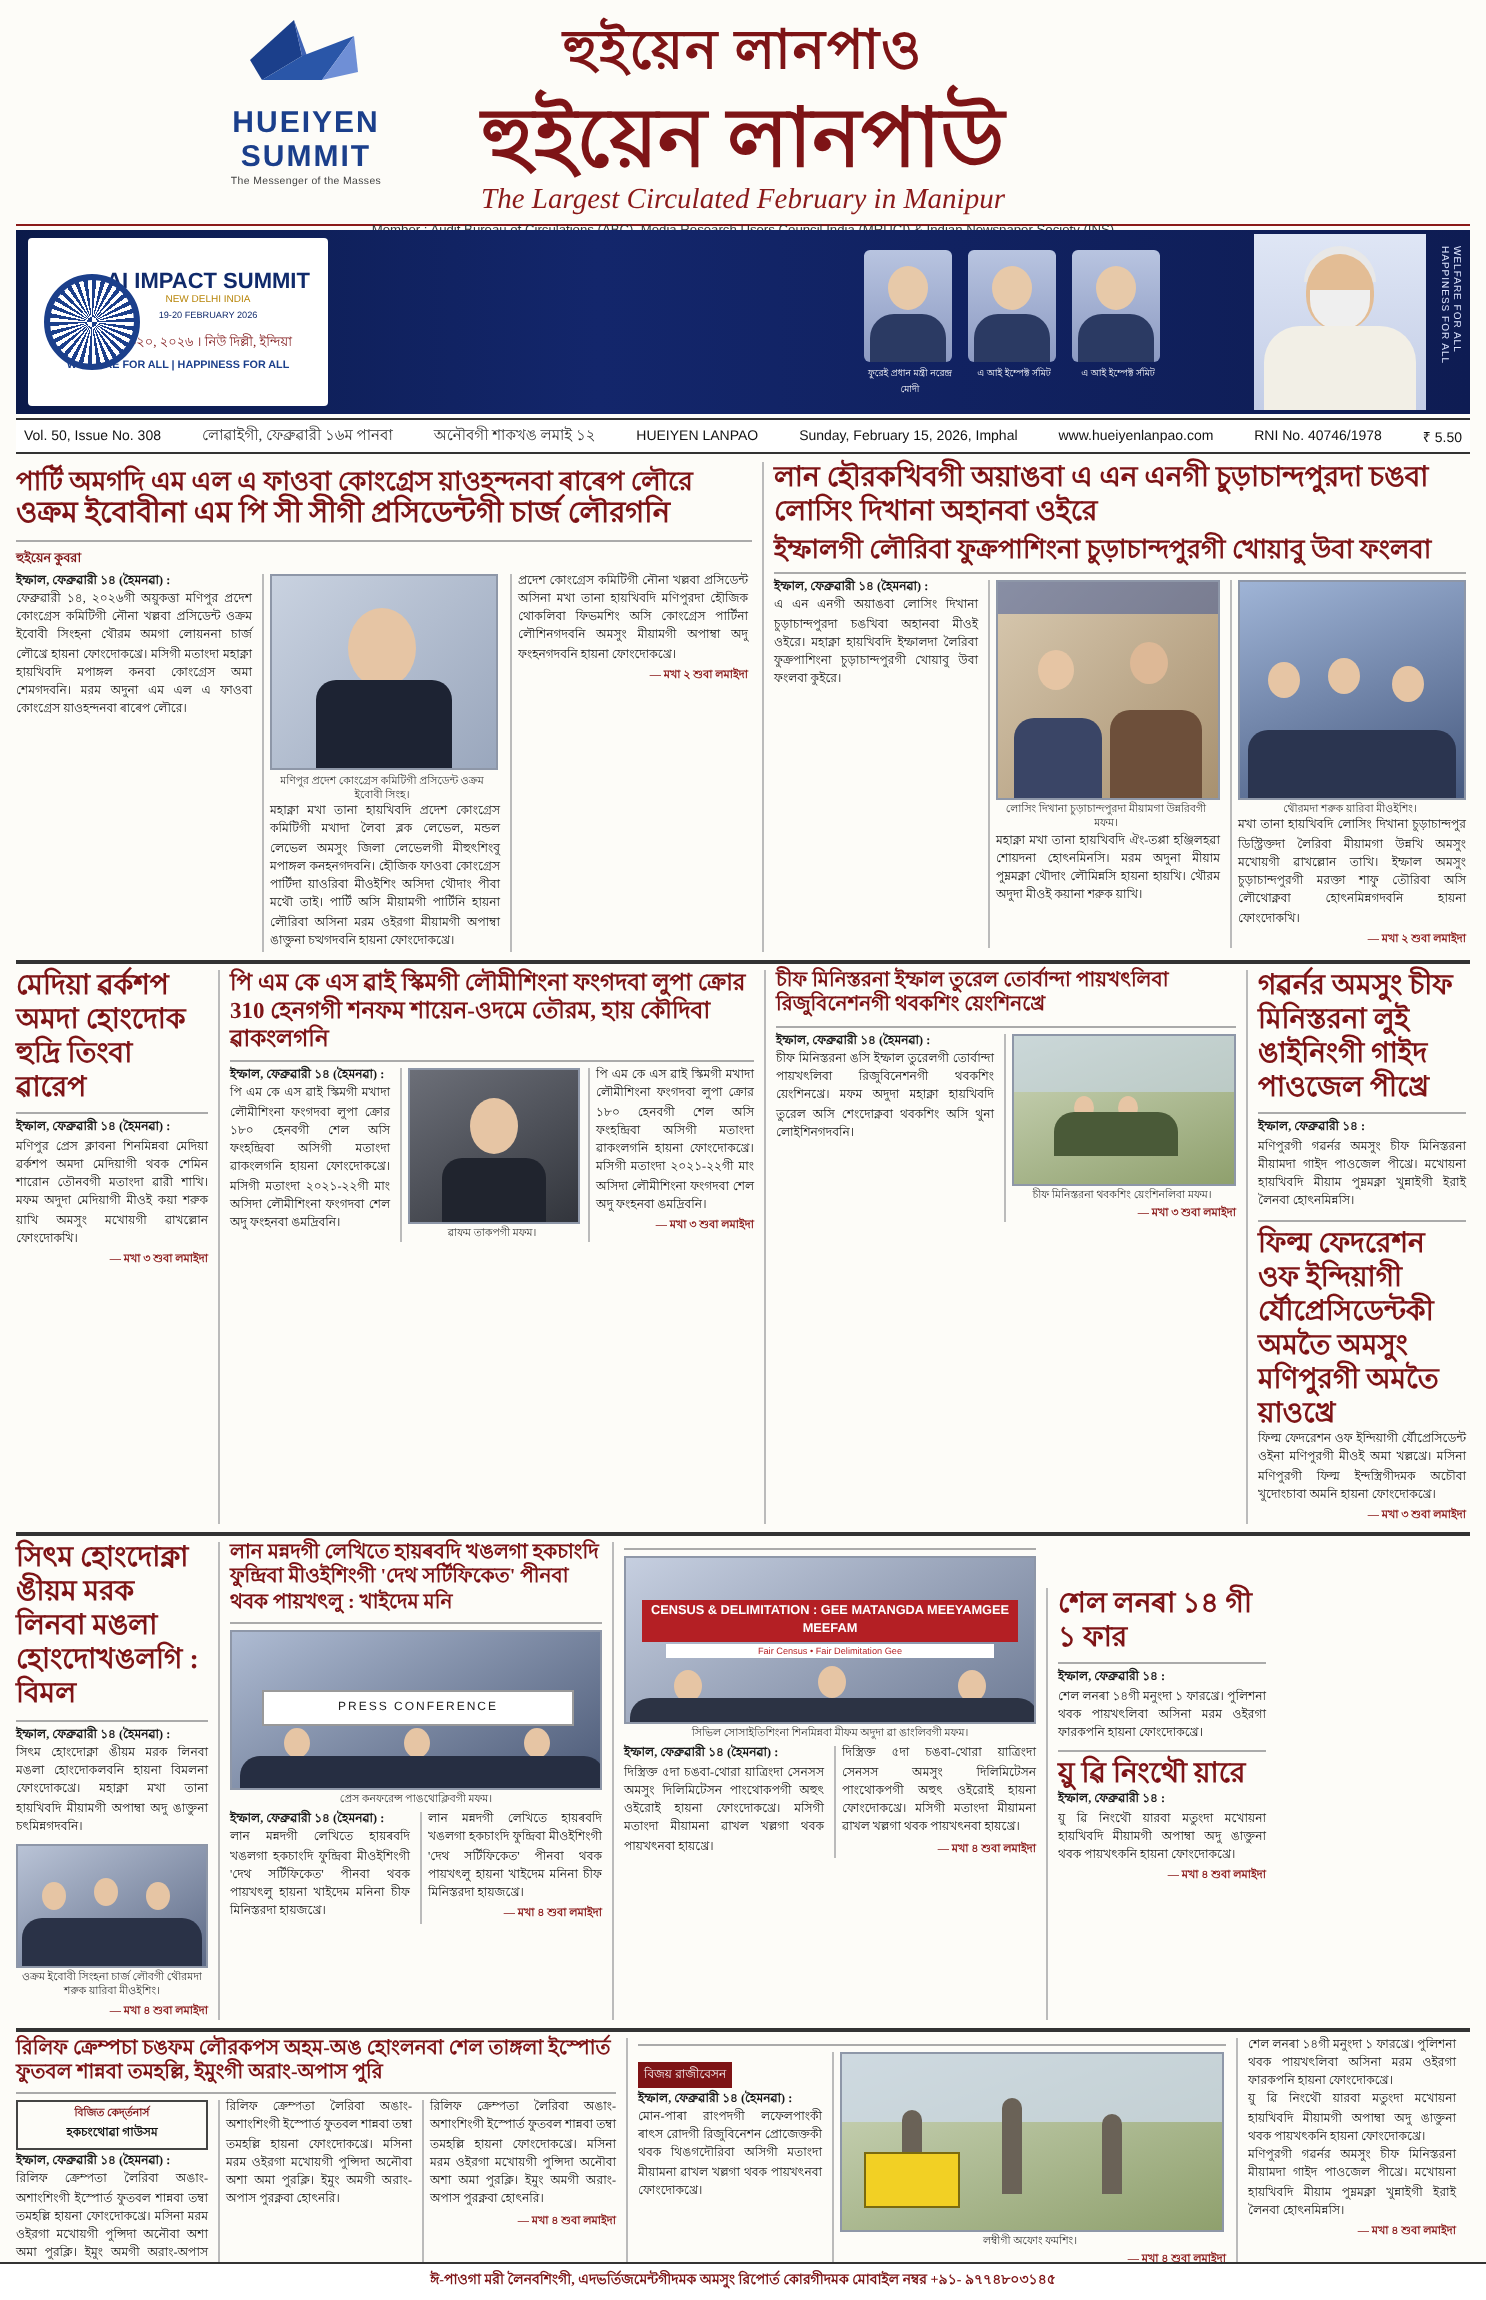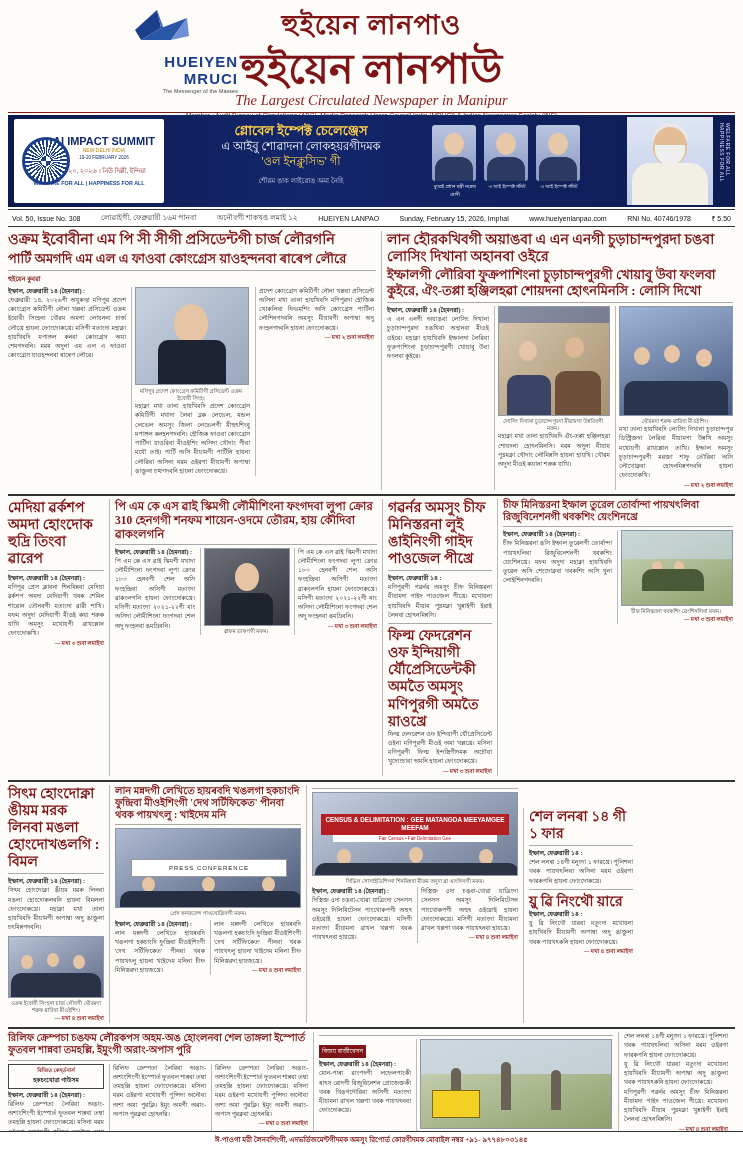--- a/index.html
+++ b/index.html
@@ -17,21 +17,21 @@
     box-sizing:border-box;
     padding:0 8px;
   }
   
   .masthead{
     position:relative;
     height:112px;
     border-bottom:1px solid #8b1a1a;
   }
   .logo-block{
-    position:absolute;left:80px;top:6px;width:150px;text-align:right;
+    position:absolute;left:70px;top:6px;width:150px;text-align:center;
   }
   .logo-mark{
     width:64px;height:46px;margin:0 auto;position:relative;
   }
   .logo-name{
     font-family:"Liberation Sans", sans-serif;
     font-weight:bold;font-size:15px;letter-spacing:1px;color:#1b3f8b;
     line-height:15px;margin-top:2px;
   }
   .logo-tag{
@@ -208,43 +208,37 @@
     <div class="logo-block">
       <div class="logo-mark">
         <svg width="64" height="46" viewBox="0 0 64 46">
           <polygon points="4,24 26,4 30,22 10,34" fill="#1b3f8b"></polygon>
           <polygon points="26,4 34,26 30,22" fill="#3f63b5"></polygon>
           <polygon points="30,22 56,12 40,34 10,34" fill="#2a56a8"></polygon>
           <polygon points="40,34 56,12 58,30" fill="#6f8fd6"></polygon>
         </svg>
       </div>
       <div class="logo-name">HUEIYEN</div>
-      <div class="logo-name">MRUCI</div>
+      <div class="logo-name">SUMMIT</div>
       <div class="logo-tag">The Messenger of the Masses</div>
     </div>
     <div class="title-mei">হুইয়েন লানপাও</div>
     <div class="title-big">হুইয়েন লানপাউ</div>
-    <div class="title-sub">The Largest Circulated Newspaper in Manipur</div>
+    <div class="title-sub">The Largest Circulated February in Manipur</div>
     <div class="title-member">Member : Audit Bureau of Circulations (ABC), Media Research Users Council India (MRUCI) &amp; Indian Newspaper Society (INS)</div>
   </div>
 
   <div class="adbanner">
     <div class="ad-left">
       <div class="ai-circle"></div>
       <div class="ai-title">AI IMPACT SUMMIT</div>
       <div class="ai-sub">NEW DELHI INDIA</div>
       <div class="ai-dates">19-20 FEBRUARY 2026</div>
       <div class="ai-mei">ফেব্রুৱারী ১৯-২০, ২০২৬ । নিউ দিল্লী, ইন্দিয়া</div>
       <div class="ai-welfare">WELFARE FOR ALL | HAPPINESS FOR ALL</div>
-    </div>
-    <div class="ad-center">
-      <div class="ad-c1">গ্লোবেল ইম্পেক্ট চেলেঞ্জেস</div>
-      <div class="ad-c2">এ আইবু শোৱাদনা লোকহয়রগীদমক</div>
-      <div class="ad-c3">'ওল ইনক্লুসিভ' গী</div>
-      <div class="ad-c4">শৌরম ঙাক লাইরোঙ অমা নৈহি</div>
     </div>
     <div class="ad-faces">
       <div class="face" style="left:0;top:4px;">
         <div class="head"></div>
         <div class="body"></div>
       </div>
       <div class="face" style="left:52px;top:4px;">
         <div class="head"></div>
         <div class="body"></div>
       </div>
@@ -274,22 +268,22 @@
     <span>Sunday, February 15, 2026, Imphal</span>
     <span>www.hueiyenlanpao.com</span>
     <span>RNI No. 40746/1978</span>
     <span>₹ 5.50</span>
   </div>
 
   <div class="body-wrap">
     <div class="grid3">
 
       <div class="col" style="width:368px;">
+        <div class="hl hl-lg" style="margin-top:2px;">পার্টি অমগদি এম এল এ ফাওবা কোংগ্রেস য়াওহন্দনবা ৰাৰেপ লৌরে</div>
         <div class="hl hl-xl">ওক্রম ইবোবীনা এম পি সী সীগী প্রসিডেন্টগী চার্জ লৌরগনি</div>
-        <div class="hl hl-lg" style="margin-top:2px;">পার্টি অমগদি এম এল এ ফাওবা কোংগ্রেস য়াওহন্দনবা ৰাৰেপ লৌরে</div>
         <div class="rule"></div>
         <div class="byline">হুইয়েন কুবরা</div>
         <div style="display:flex;gap:5px;">
           <div style="width:118px;">
             <div class="bodytext"><b>ইম্ফাল, ফেব্রুৱারী ১৪ (হৈমনৱা) :</b></div>
             <div class="bodytext">ফেব্রুৱারী ১৪, ২০২৬গী অয়ুকত্তা মণিপুর প্রদেশ কোংগ্রেস কমিটিগী নৌনা খল্লবা প্রসিডেন্ট ওক্রম ইবোবী সিংহনা থৌরম অমগা লোয়ননা চার্জ লৌখ্রে হায়না ফোংদোকখ্রে। মসিগী মতাংদা মহাক্না হায়খিবদি মপাঙ্গল কনবা কোংগ্রেস অমা শেমগদবনি। মরম অদুনা এম এল এ ফাওবা কোংগ্রেস য়াওহন্দনবা ৰাৰেপ লৌরে।</div>
           </div>
           <div style="width:118px;" class="sep-v">
             <div class="photo" style="height:96px;margin:0 0 3px 3px;width:112px;">
               <div class="ph-head" style="left:38px;top:16px;width:34px;height:40px;"></div>
@@ -301,21 +295,20 @@
           <div style="width:118px;" class="sep-v">
             <div class="bodytext" style="margin-left:3px;">প্রদেশ কোংগ্রেস কমিটিগী নৌনা খল্লবা প্রসিডেন্ট অসিনা মখা তানা হায়খিবদি মণিপুরদা হৌজিক থোকলিবা ফিভমশিং অসি কোংগ্রেস পার্টিনা লৌশিনগদবনি অমসুং মীয়ামগী অপাম্বা অদু ফংহনগদবনি হায়না ফোংদোকখ্রে।</div>
             <div class="more">— মখা ২ শুবা লমাইদা</div>
           </div>
         </div>
       </div>
 
       <div class="col sep-v" style="width:352px;padding-left:5px;">
         <div class="hl hl-xs" style="color:#7e1416;">লান হৌরকখিবগী অয়াঙবা এ এন এনগী চুড়াচান্দপুরদা চঙবা লোসিং দিখানা অহানবা ওইরে</div>
         <div class="hl hl-lg" style="margin-top:2px;">ইম্ফালগী লৌরিবা ফুক্রপাশিংনা চুড়াচান্দপুরগী খোয়াবু উবা ফংলবা</div>
-        <div class="hl hl-lg">কুইরে, ঐং-তপ্পা হঞ্জিলহৱা শোয়দনা হোৎনমিনসি : লোসি দিখো</div>
         <div class="rule"></div>
         <div style="display:flex;gap:5px;">
           <div style="width:110px;">
             <div class="bodytext"><b>ইম্ফাল, ফেব্রুৱারী ১৪ (হৈমনৱা) :</b></div>
             <div class="bodytext">এ এন এনগী অয়াঙবা লোসিং দিখানা চুড়াচান্দপুরদা চঙখিবা অহানবা মীওই ওইরে। মহাক্না হায়খিবদি ইম্ফালদা লৈরিবা ফুক্রপাশিংনা চুড়াচান্দপুরগী খোয়াবু উবা ফংলবা কুইরে।</div>
           </div>
           <div style="width:115px;" class="sep-v">
             <div class="photo warm" style="height:108px;width:110px;margin-left:3px;">
               <div class="ph-head" style="left:20px;top:34px;width:18px;height:20px;"></div>
               <div class="ph-body" style="left:8px;bottom:0;width:44px;height:40px;background:#3a4566;"></div>
@@ -368,50 +361,50 @@
             </div>
             <div class="cap" style="width:84px;margin-left:3px;">ৱাফম তাকপগী মফম।</div>
           </div>
           <div style="width:86px;" class="sep-v">
             <div class="bodytext" style="margin-left:3px;">পি এম কে এস ৱাই স্কিমগী মখাদা লৌমীশিংনা ফংগদবা লুপা ক্রোর ১৮০ হেনবগী শেল অসি ফংহন্দ্রিবা অসিগী মতাংদা ৱাকংলগনি হায়না ফোংদোকখ্রে। মসিগী মতাংদা ২০২১-২২গী মাং অসিদা লৌমীশিংনা ফংগদবা শেল অদু ফংহনবা ঙমদ্রিবনি।</div>
             <div class="more">— মখা ৩ শুবা লমাইদা</div>
           </div>
         </div>
       </div>
 
-      <div class="col sep-v" style="width:110px;padding-left:5px;">
-        <div class="hl hl-xs">গৱর্নর অমসুং চীফ মিনিস্তরনা লুই ঙাইনিংগী গাইদ পাওজেল পীখ্রে</div>
-        <div class="rule"></div>
-        <div class="bodytext"><b>ইম্ফাল, ফেব্রুৱারী ১৪ :</b></div>
-        <div class="bodytext">মণিপুরগী গৱর্নর অমসুং চীফ মিনিস্তরনা মীয়ামদা গাইদ পাওজেল পীখ্রে। মখোয়না হায়খিবদি মীয়াম পুম্নমক্না খুন্নাইগী ইরাই লৈনবা হোৎনমিন্নসি।</div>
-        <div class="rule"></div>
-        <div class="hl hl-xs">ফিল্ম ফেদরেশন ওফ ইন্দিয়াগী ৰ্যৌপ্রেসিডেন্টকী অমতৈ অমসুং মণিপুরগী অমতৈ য়াওখ্রে</div>
-        <div class="bodytext">ফিল্ম ফেদরেশন ওফ ইন্দিয়াগী ৰ্যৌপ্রেসিডেন্ট ওইনা মণিপুরগী মীওই অমা খল্লখ্রে। মসিনা মণিপুরগী ফিল্ম ইন্দস্ত্রিগীদমক অচৌবা খুদোংচাবা অমনি হায়না ফোংদোকখ্রে।</div>
-        <div class="more">— মখা ৩ শুবা লমাইদা</div>
-      </div>
-
       <div class="col sep-v" style="width:236px;padding-left:5px;">
         <div class="hl hl-sm">চীফ মিনিস্তরনা ইম্ফাল তুরেল তোর্বান্দা পায়খৎলিবা রিজুবিনেশনগী থবকশিং য়েংশিনখ্রে</div>
         <div class="rule"></div>
         <div style="display:flex;gap:5px;">
           <div style="width:112px;">
             <div class="bodytext"><b>ইম্ফাল, ফেব্রুৱারী ১৪ (হৈমনৱা) :</b></div>
             <div class="bodytext">চীফ মিনিস্তরনা ঙসি ইম্ফাল তুরেলগী তোর্বান্দা পায়খৎলিবা রিজুবিনেশনগী থবকশিং য়েংশিনখ্রে। মফম অদুদা মহাক্না হায়খিবদি তুরেল অসি শেংদোক্নবা থবকশিং অসি থুনা লোইশিনগদবনি।</div>
           </div>
           <div style="width:116px;" class="sep-v">
             <div class="photo green" style="height:74px;width:110px;margin-left:3px;">
               <div class="ph-band" style="top:0;height:28px;background:rgba(200,215,235,.6);"></div>
               <div class="ph-head" style="left:30px;top:30px;width:10px;height:12px;"></div>
               <div class="ph-head" style="left:52px;top:30px;width:10px;height:12px;"></div>
               <div class="ph-body" style="left:20px;bottom:14px;width:62px;height:22px;background:#4a5a38;"></div>
             </div>
             <div class="cap" style="width:110px;margin-left:3px;">চীফ মিনিস্তরনা থবকশিং য়েংশিনলিবা মফম।</div>
             <div class="more">— মখা ৩ শুবা লমাইদা</div>
           </div>
         </div>
+      </div>
+
+      <div class="col sep-v" style="width:110px;padding-left:5px;">
+        <div class="hl hl-xs">গৱর্নর অমসুং চীফ মিনিস্তরনা লুই ঙাইনিংগী গাইদ পাওজেল পীখ্রে</div>
+        <div class="rule"></div>
+        <div class="bodytext"><b>ইম্ফাল, ফেব্রুৱারী ১৪ :</b></div>
+        <div class="bodytext">মণিপুরগী গৱর্নর অমসুং চীফ মিনিস্তরনা মীয়ামদা গাইদ পাওজেল পীখ্রে। মখোয়না হায়খিবদি মীয়াম পুম্নমক্না খুন্নাইগী ইরাই লৈনবা হোৎনমিন্নসি।</div>
+        <div class="rule"></div>
+        <div class="hl hl-xs">ফিল্ম ফেদরেশন ওফ ইন্দিয়াগী ৰ্যৌপ্রেসিডেন্টকী অমতৈ অমসুং মণিপুরগী অমতৈ য়াওখ্রে</div>
+        <div class="bodytext">ফিল্ম ফেদরেশন ওফ ইন্দিয়াগী ৰ্যৌপ্রেসিডেন্ট ওইনা মণিপুরগী মীওই অমা খল্লখ্রে। মসিনা মণিপুরগী ফিল্ম ইন্দস্ত্রিগীদমক অচৌবা খুদোংচাবা অমনি হায়না ফোংদোকখ্রে।</div>
+        <div class="more">— মখা ৩ শুবা লমাইদা</div>
       </div>
     </div>
 
     <div class="hr-thick"></div>
 
     <div class="grid3">
 
       <div class="col" style="width:96px;">
         <div class="hl hl-xs">সিৎম হোংদোক্না ঙীয়ম মরক লিনবা মঙলা হোংদোখঙলগি : বিমল</div>
         <div class="rule"></div>

